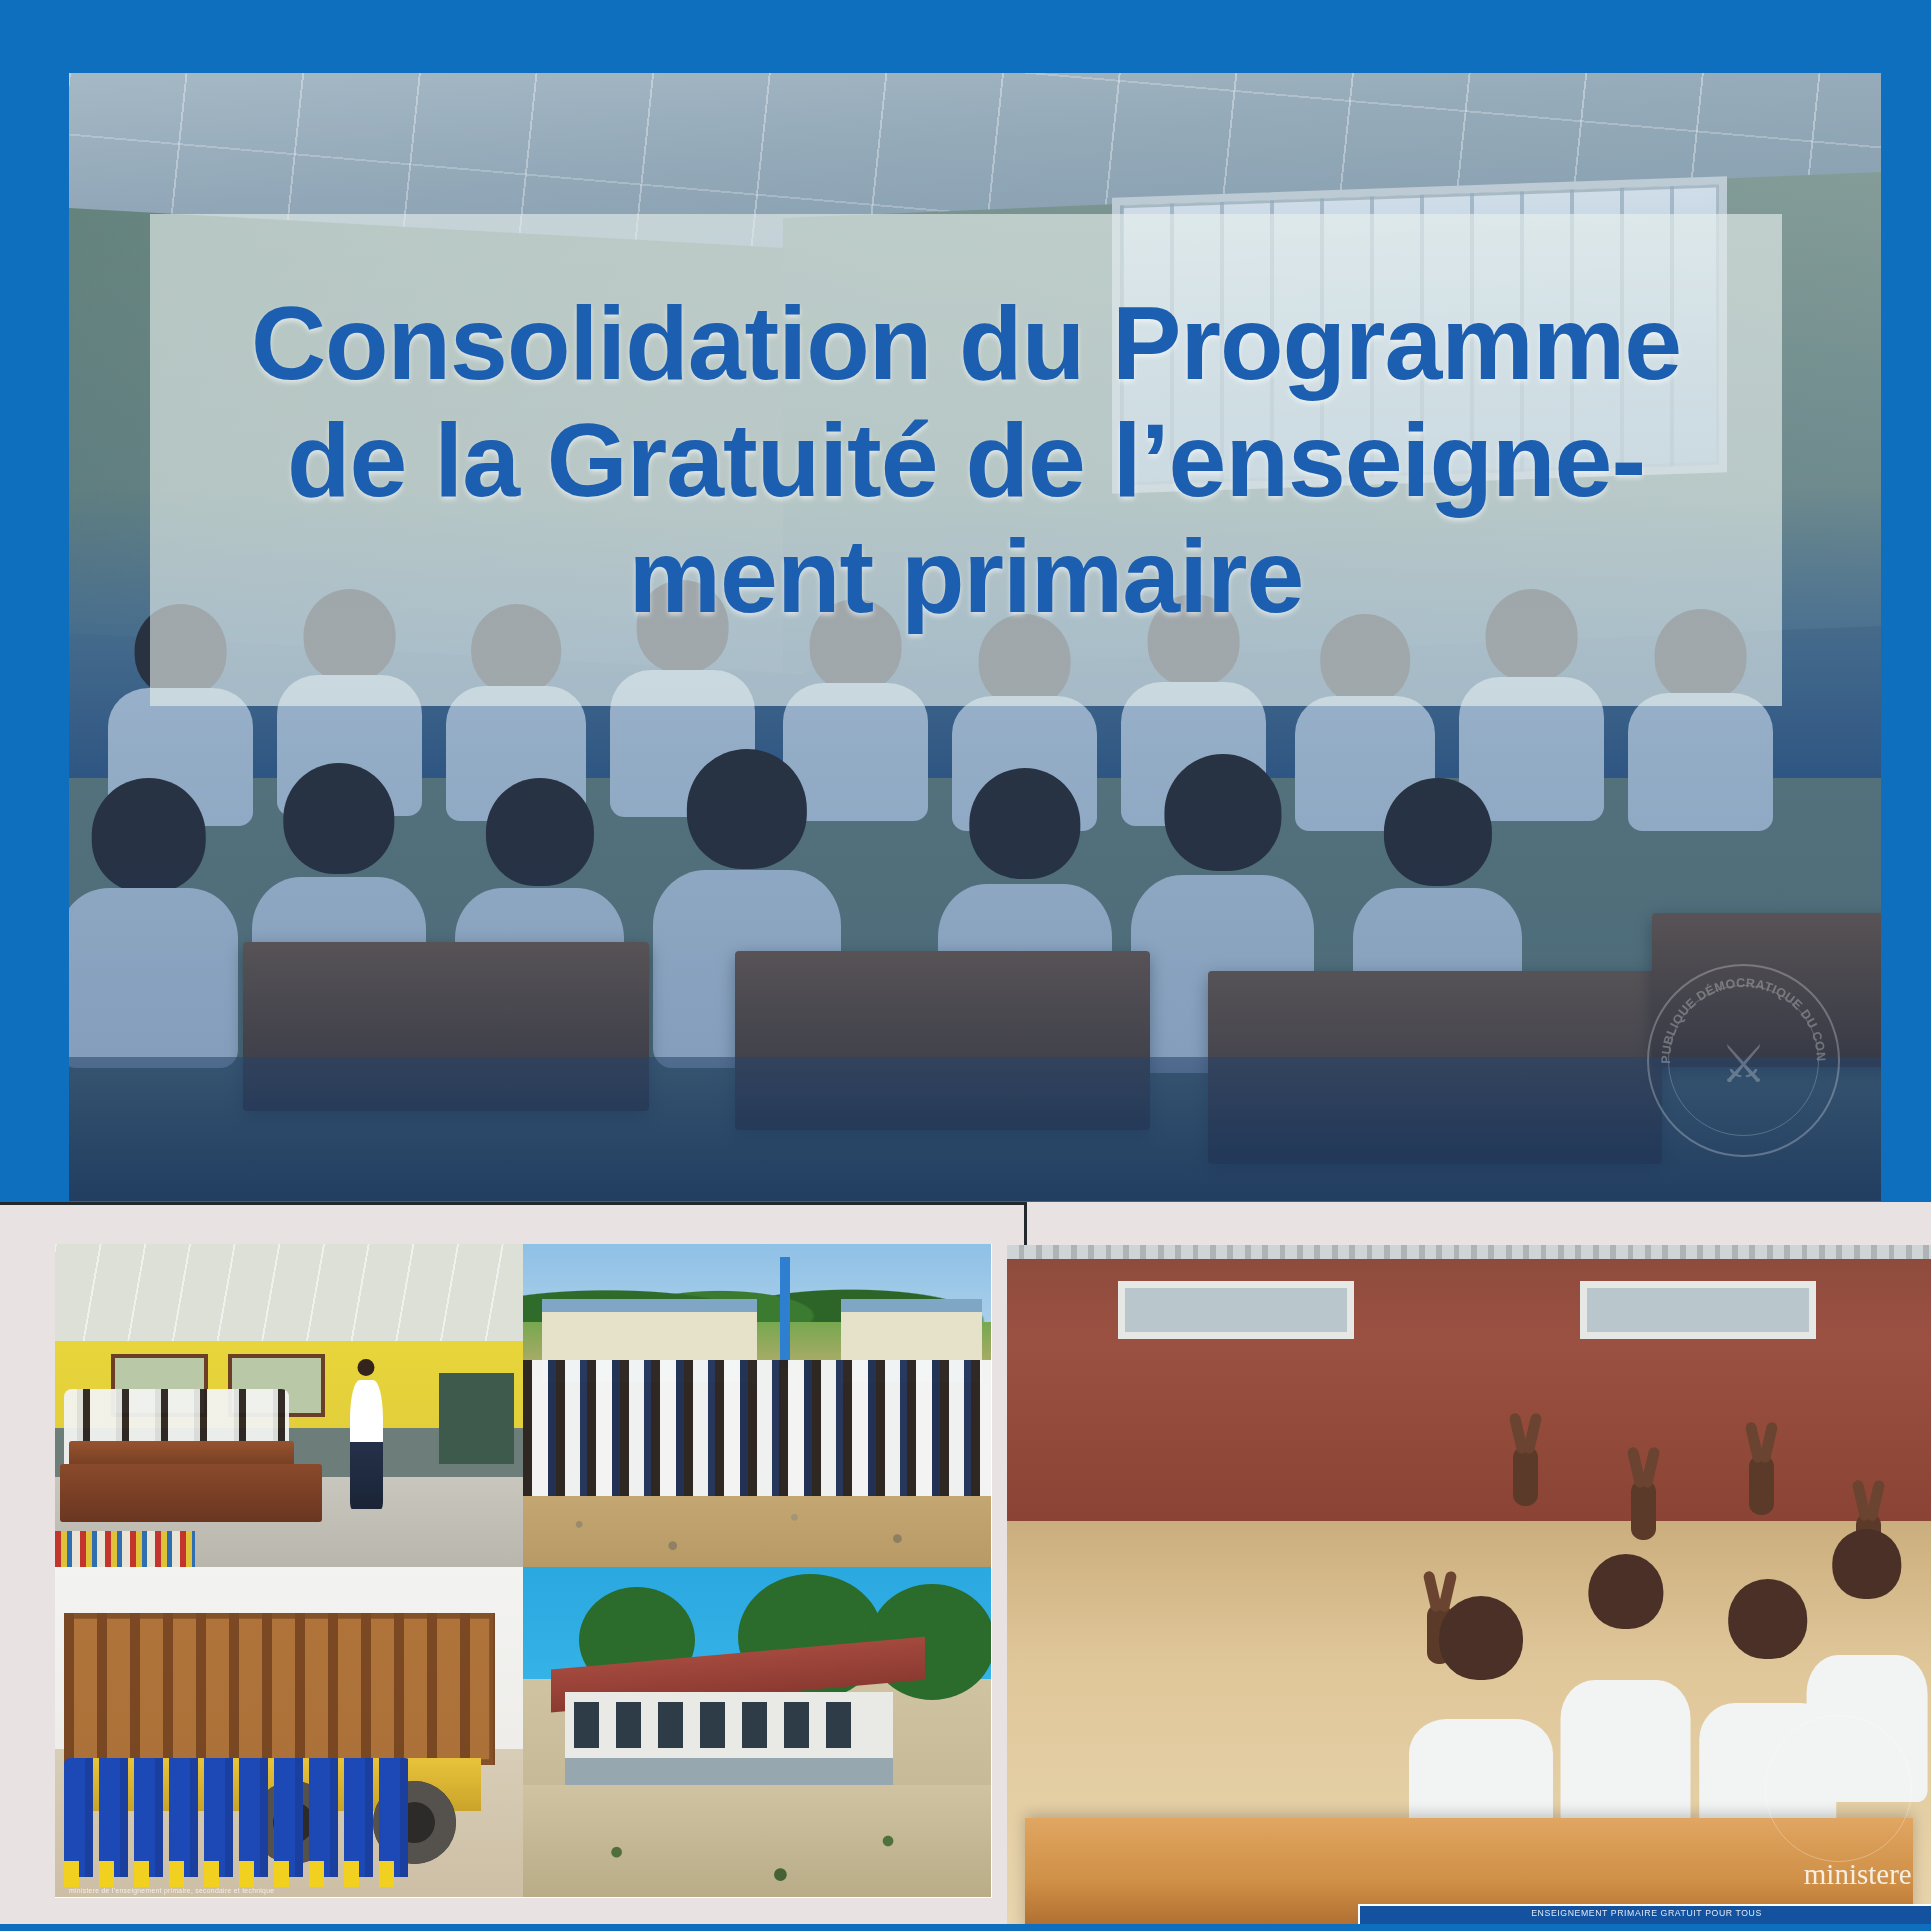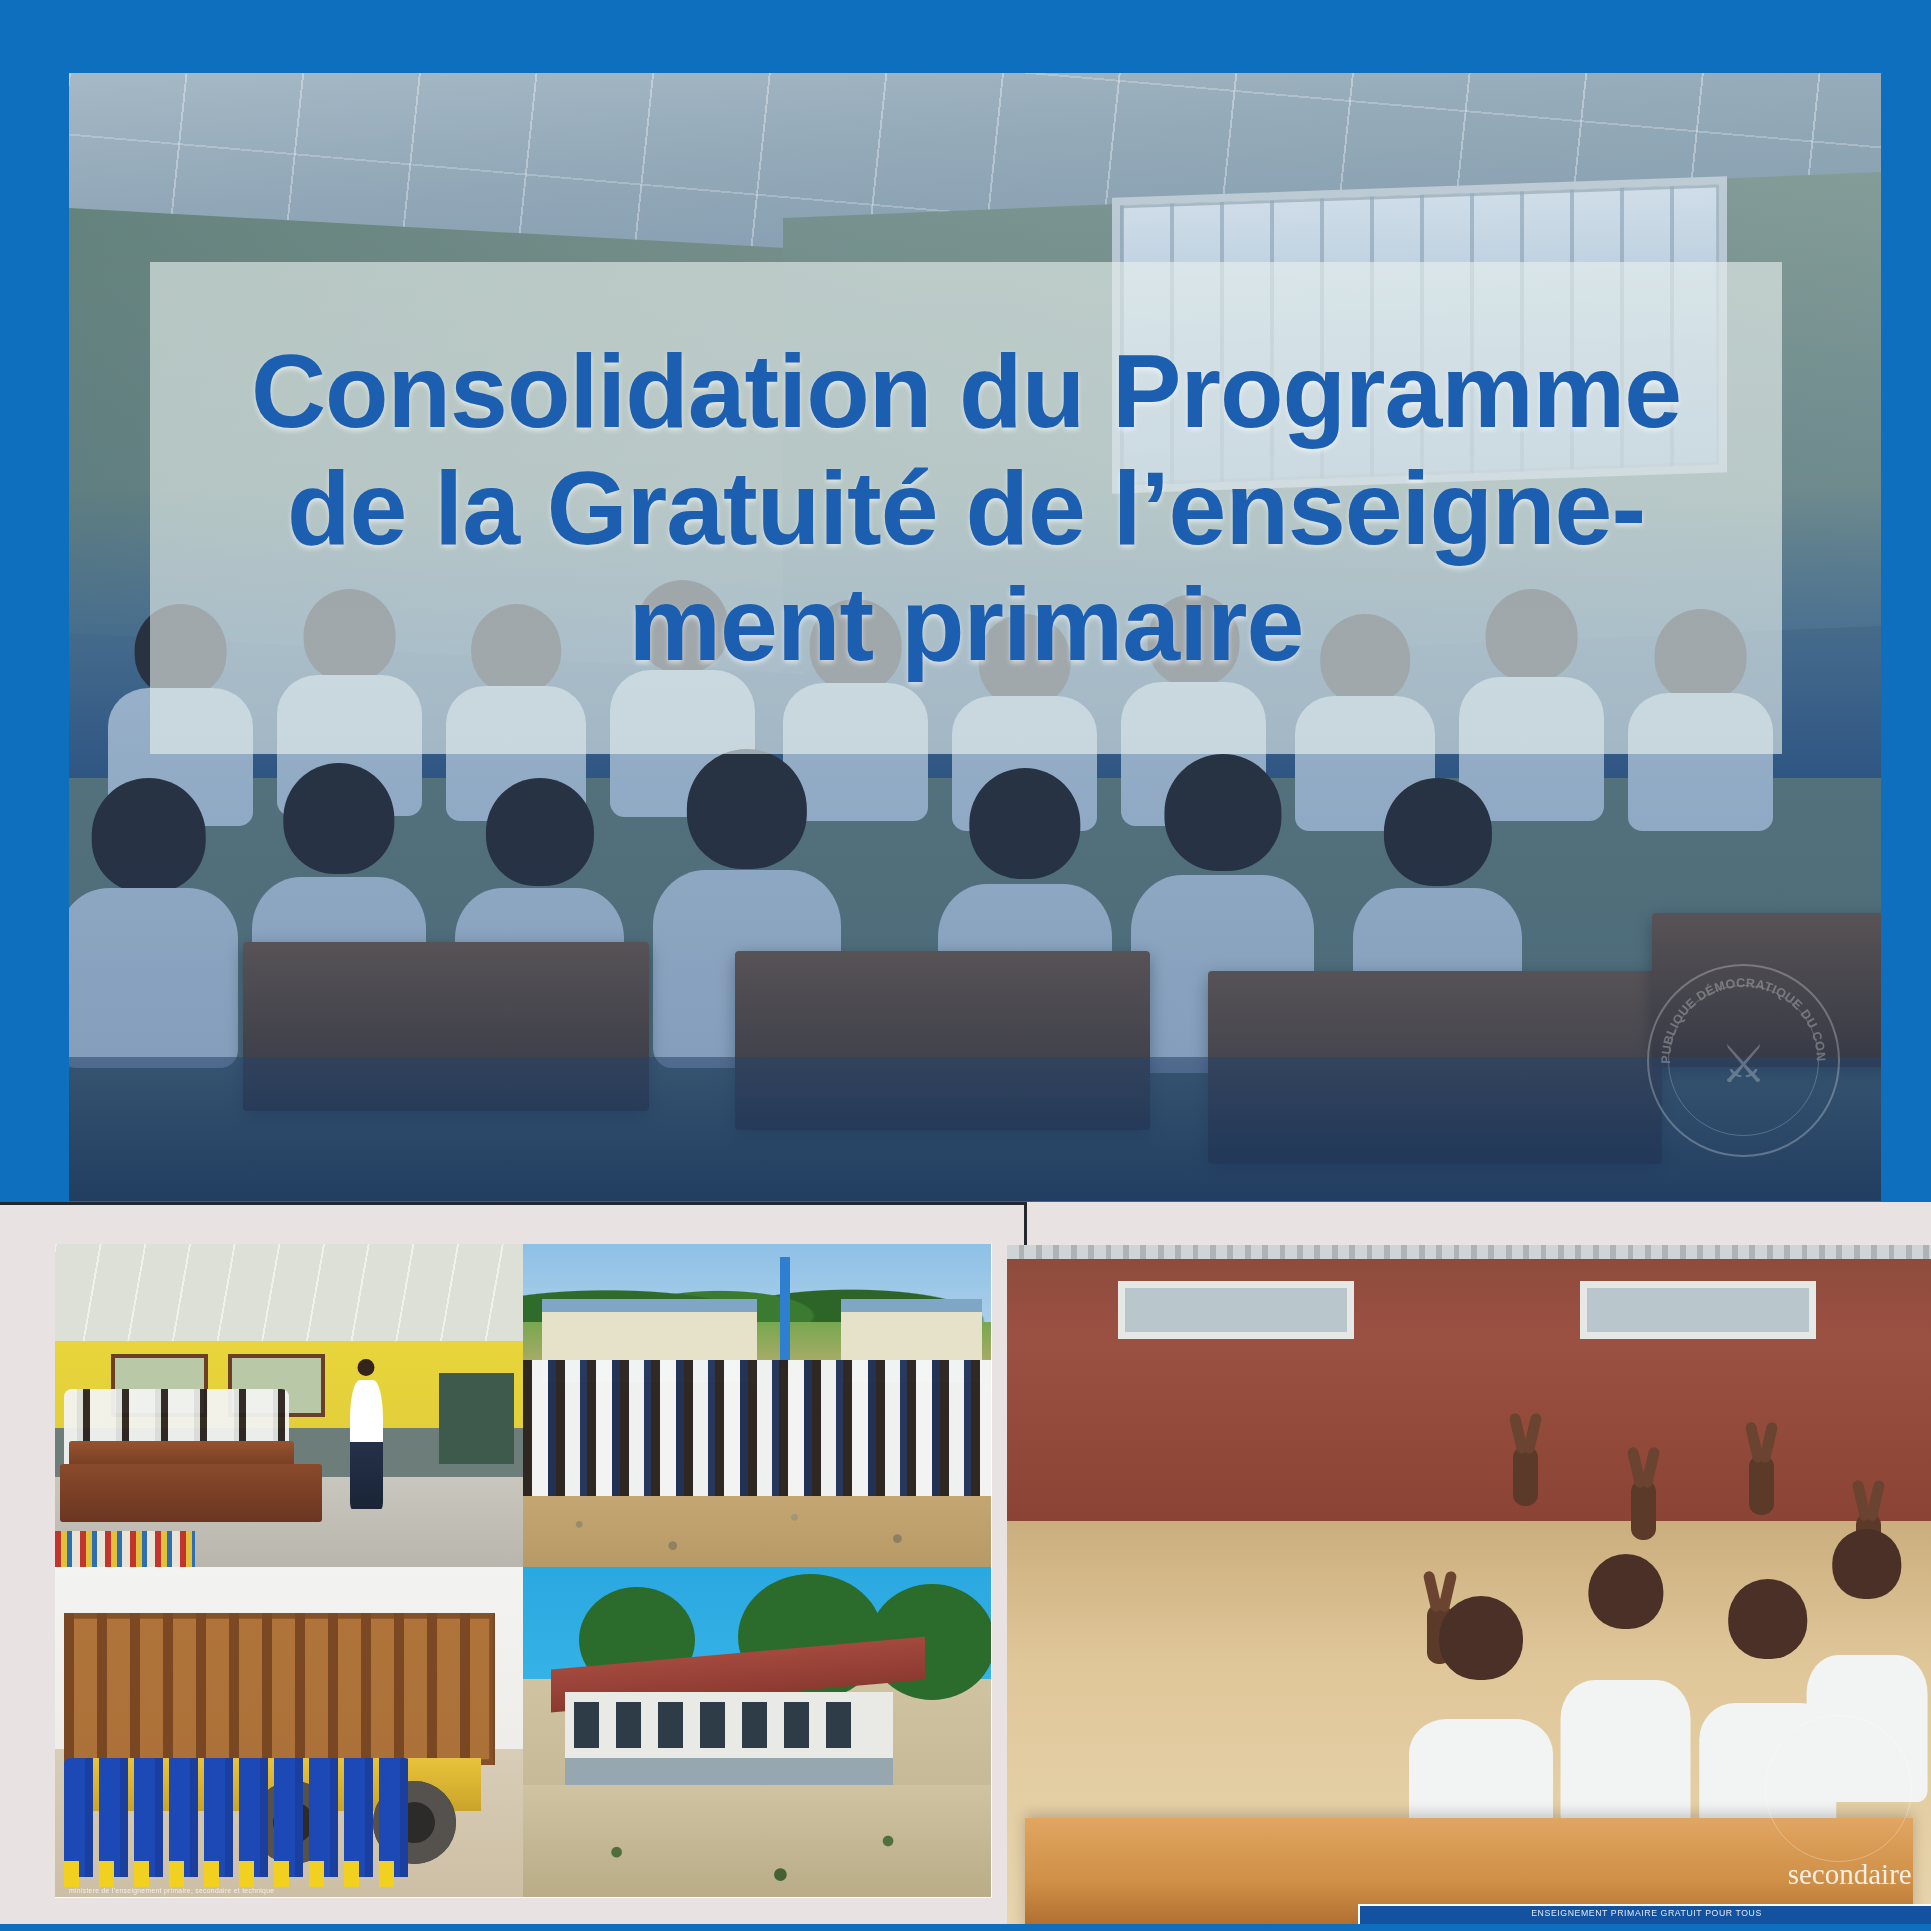--- a/index.html
+++ b/index.html
@@ -78,21 +78,21 @@
     font-size:11px;letter-spacing:0.6px;color:rgba(255,255,255,.92);
     font-family:"Liberation Sans", sans-serif;font-weight:700;
   }
   .seal .emblem{position:absolute;left:50%;top:52%;transform:translate(-50%,-50%);
     font-size:52px;color:rgba(255,255,255,.85);line-height:1;}
 
   
   .title-plate{
     position:absolute;left:150px;top:214px;width:1632px;height:492px;
     background:rgba(232,240,238,.62);
-    display:flex;align-items:center;justify-content:center;margin-top:48px;
+    display:flex;align-items:center;justify-content:center;
   }
   .title-text{
     width:1506px;
     text-align:center;
     font-family:"Liberation Sans", sans-serif;
     font-weight:700;
     font-size:104px;
     line-height:1.12;
     letter-spacing:-1px;
     color:#1c5fb0;
@@ -430,21 +430,21 @@
           <span class="b" style="top:47%;width:95%;height:53%;"></span>
         </div>
         <div class="rp-kid" style="left:76%;top:22%;width:24%;height:66%;">
           <span class="h" style="top:0;width:54%;padding-bottom:54%;"></span>
           <span class="b" style="top:46%;width:94%;height:54%;"></span>
         </div>
       </div>
 
       <div class="rp-desk"></div>
       <div class="rp-seal"></div>
-      <div class="rp-wm">secondaire</div>
+      <div class="rp-wm">ministere</div>
       <div class="rp-strip">
         <span>ENSEIGNEMENT PRIMAIRE GRATUIT POUR TOUS</span>
       </div>
     </div>
   </div>
 
   <div class="bottom-bar"></div>
 </div>
 
 

